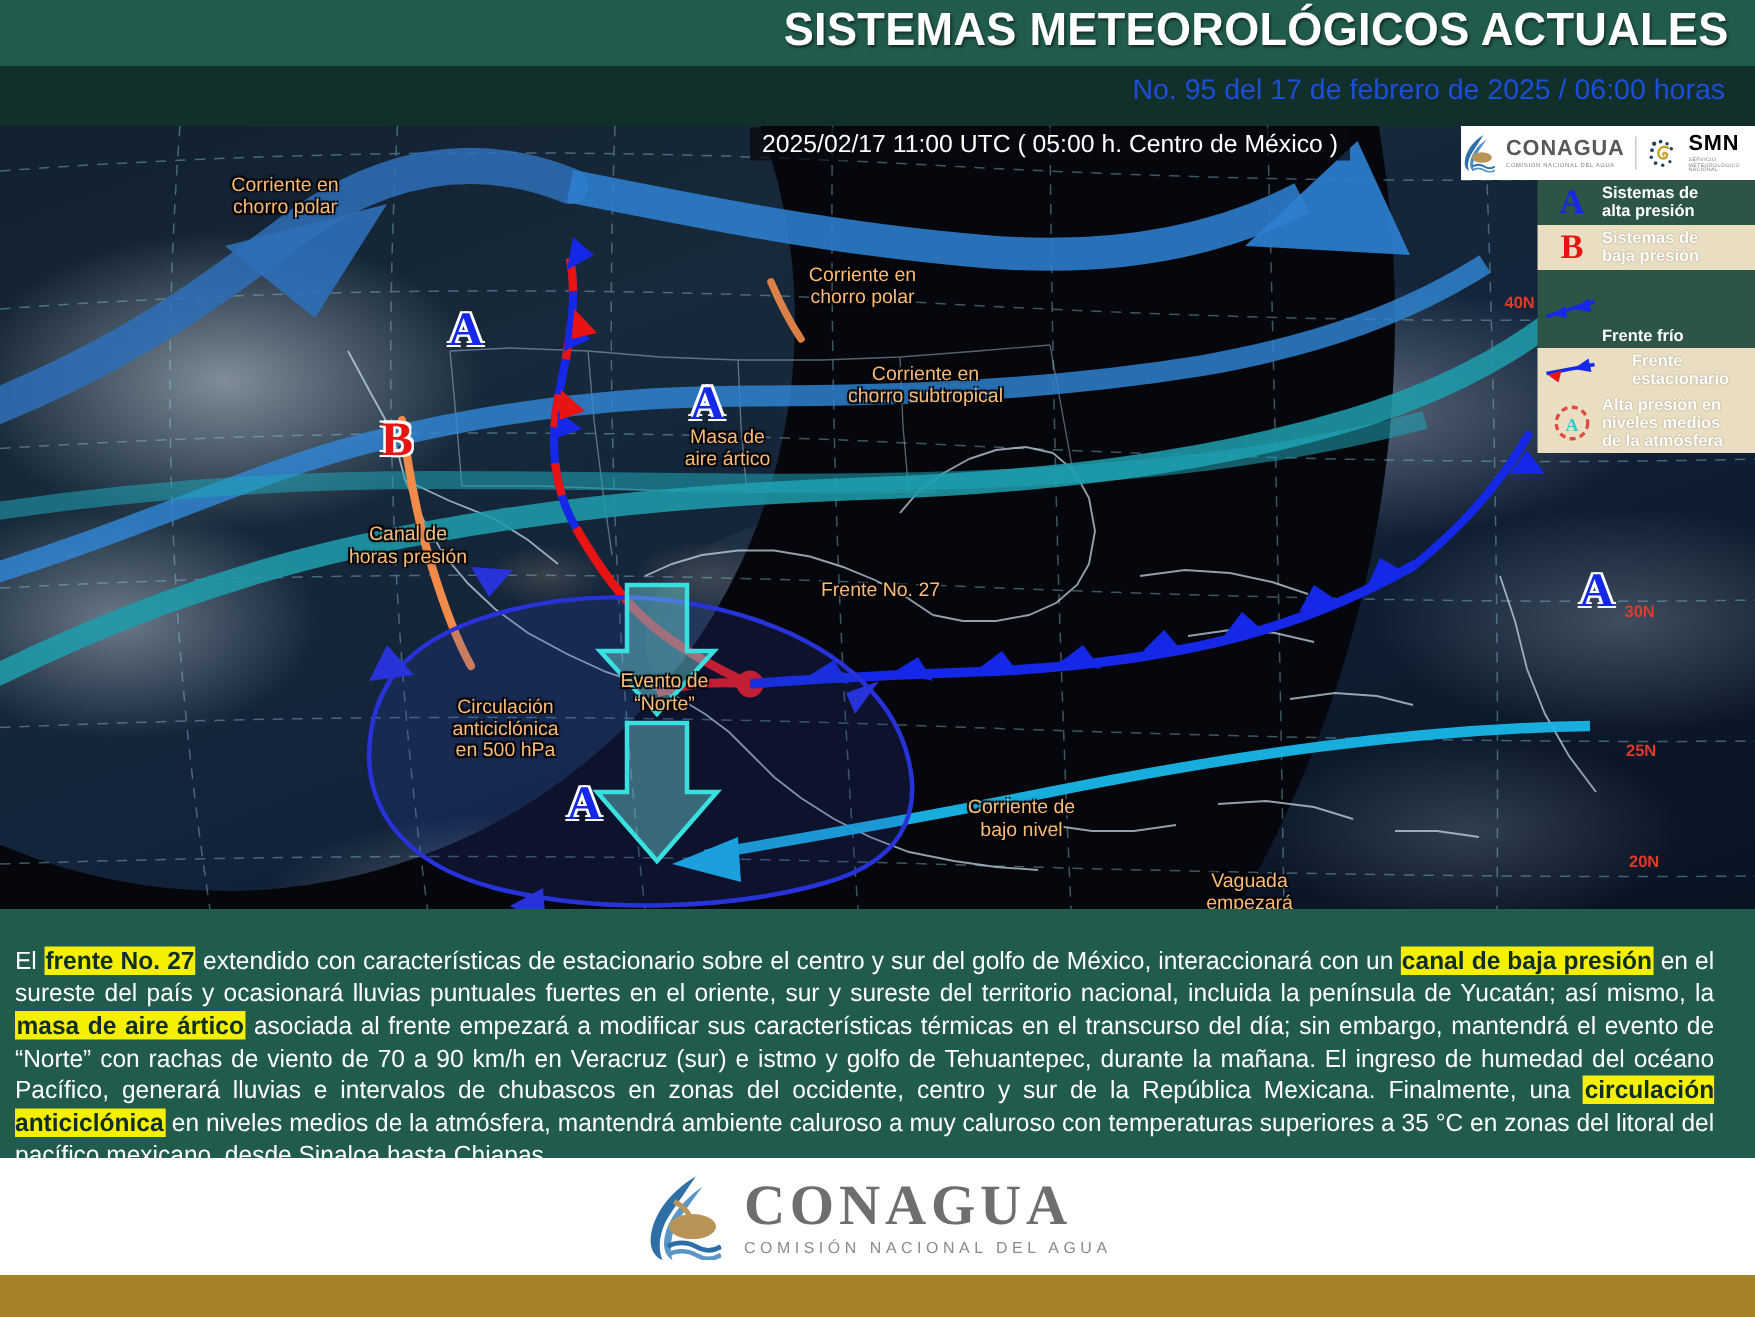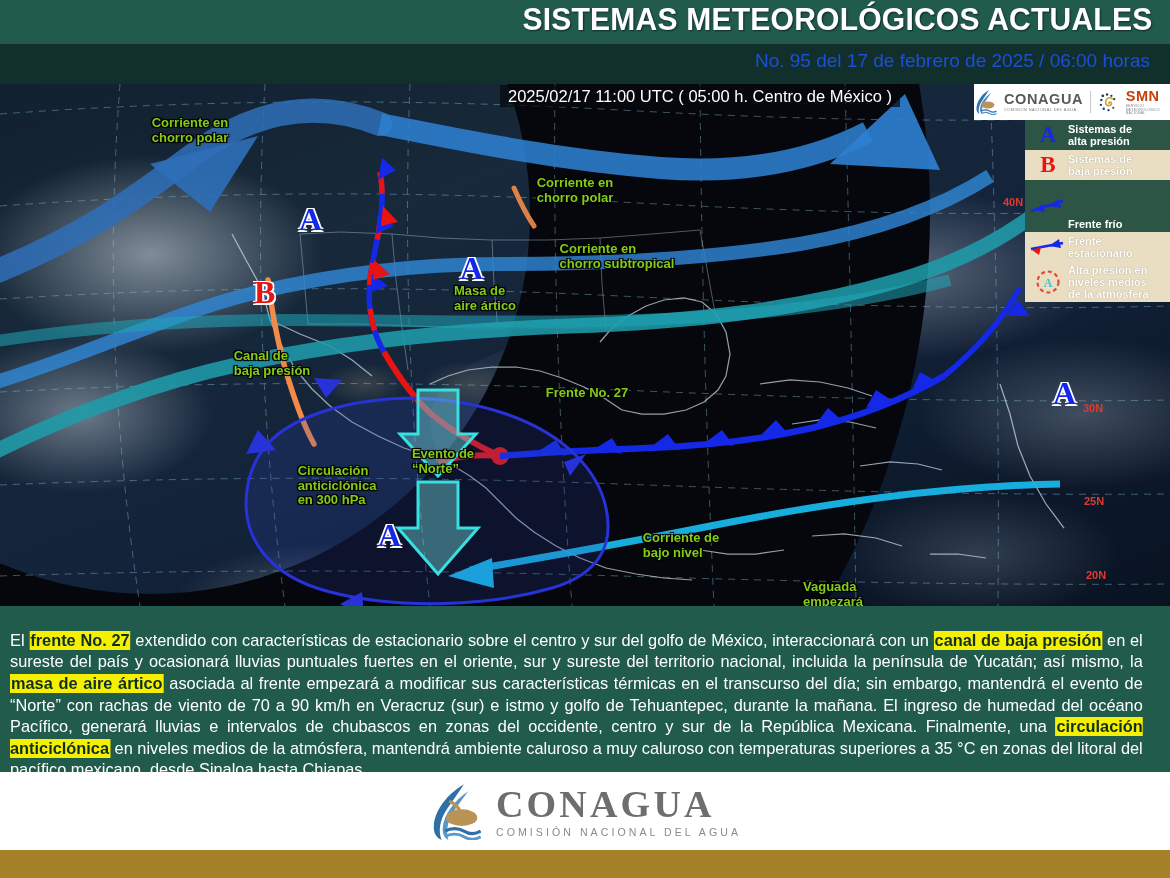--- a/index.html
+++ b/index.html
@@ -51,26 +51,26 @@
   
   .logobar{position:absolute;right:0;top:0;width:196px;height:36px;background:#fff;
      display:flex;align-items:center;justify-content:center;gap:7px;}
   .cona-mark{width:23px;height:26px;position:relative;flex:none;}
   .cona-txt{line-height:1;}
   .cona-name{font-size:14.5px;font-weight:bold;color:#59595B;letter-spacing:.6px;}
   .cona-sub{font-size:3.9px;color:#7d7d80;letter-spacing:.45px;margin-top:2px;}
   .divider{width:1px;height:22px;background:#c9c9cc;}
   .smn-mark{width:21px;height:21px;flex:none;}
   .smn-txt{line-height:1;}
-  .smn-name{font-size:14.5px;font-weight:bold;color:#c2410c;letter-spacing:.5px;}
+  .smn-name{font-size:14.5px;font-weight:bold;color:#000000;letter-spacing:.5px;}
   .smn-sub{font-size:3.4px;color:#7d7d80;letter-spacing:.3px;margin-top:2px;}
 
   
-  .mlabel{position:absolute;color:#84cc16;font-size:13px;font-weight:bold;line-height:1.12;
-     white-space:pre-line;
+  .mlabel{position:absolute;color:#fdba74;font-size:13px;font-weight:normal;line-height:1.12;
+     text-align:center;white-space:pre-line;
      text-shadow:-1.2px -1.2px 0 #000,1.2px -1.2px 0 #000,-1.2px 1.2px 0 #000,1.2px 1.2px 0 #000,0 0 3px #000;}
   .psym{position:absolute;font-size:32px;font-weight:bold;line-height:1;
      font-family:"Liberation Serif",serif;
      text-shadow:-1.5px -1.5px 0 #fff,1.5px -1.5px 0 #fff,-1.5px 1.5px 0 #fff,1.5px 1.5px 0 #fff;}
   .psym.hi{color:#1528E8;}
   .psym.lo{color:#E81414;}
   .latlbl{position:absolute;color:#E03A2A;font-size:11px;font-weight:bold;}
 
   
   .textblk{position:absolute;left:0;top:606px;width:1170px;height:166px;background:#215B4C;
@@ -285,27 +285,27 @@
     <div id="map-labels">
         <div class="mlabel" style="left: 190px; top: 32px; transform: translate(-50%, 0px);">Corriente en
 chorro polar</div>
         <div class="mlabel" style="left: 575px; top: 92px; transform: translate(-50%, 0px);">Corriente en
 chorro polar</div>
         <div class="mlabel" style="left: 617px; top: 158px; transform: translate(-50%, 0px);">Corriente en
 chorro subtropical</div>
         <div class="mlabel" style="left: 485px; top: 200px; transform: translate(-50%, 0px);">Masa de
 aire ártico</div>
         <div class="mlabel" style="left: 272px; top: 265px; transform: translate(-50%, 0px);">Canal de
-baja presión</div>
+horas presión</div>
         <div class="mlabel" style="left: 587px; top: 302px; transform: translate(-50%, 0px);">Frente No. 27</div>
         <div class="mlabel" style="left: 443px; top: 363px; transform: translate(-50%, 0px);">Evento de
 “Norte”</div>
         <div class="mlabel" style="left: 337px; top: 380px; transform: translate(-50%, 0px);">Circulación
 anticiclónica
-en 300 hPa</div>
+en 500 hPa</div>
         <div class="mlabel" style="left: 681px; top: 447px; transform: translate(-50%, 0px);">Corriente de
 bajo nivel</div>
         <div class="mlabel" style="left: 833px; top: 496px; transform: translate(-50%, 0px);">Vaguada
 empezará</div>
       </div>
     <div id="map-symbols">
         <div class="psym hi" style="left: 299px; top: 119px;">A</div>
         <div class="psym hi" style="left: 460px; top: 168px;">A</div>
         <div class="psym lo" style="left: 254px; top: 192px;">B</div>
         <div class="psym hi" style="left: 1053px; top: 293px;">A</div>
@@ -345,21 +345,21 @@
           <div class="ltx" style="white-space: pre-line; margin-top: 36px;">Frente frío</div>
         </div>
         <div class="lrow lt">
           <div class="lic">
             <svg width="38" height="20" viewBox="0 0 38 20">
               <path d="M2,12 L34,6" stroke="#1528E8" stroke-width="2.5" fill="none"></path>
               <path d="M3,13 L10,18 L12,10 Z" fill="#E81414"></path>
               <path d="M20,9 L30,2 L32,11 Z" fill="#1528E8"></path>
             </svg>
           </div>
-          <div class="ltx" style="white-space: pre-line;">Frente
+          <div class="ltx" style="white-space: pre-line; margin-left: 20px;">Frente
 estacionario</div>
         </div>
         <div class="lrow lt">
           <div class="lic">
             <svg width="34" height="26" viewBox="0 0 34 26">
               <circle cx="17" cy="13" r="10.5" stroke="#E04A3A" stroke-width="2.2" stroke-dasharray="4 3" fill="none"></circle>
               <text x="17" y="18" font-size="12" font-weight="bold" fill="#37C8D8" text-anchor="middle" font-family="Liberation Serif, serif">A</text>
             </svg>
           </div>
           <div class="ltx" style="white-space: pre-line;">Alta presión en

